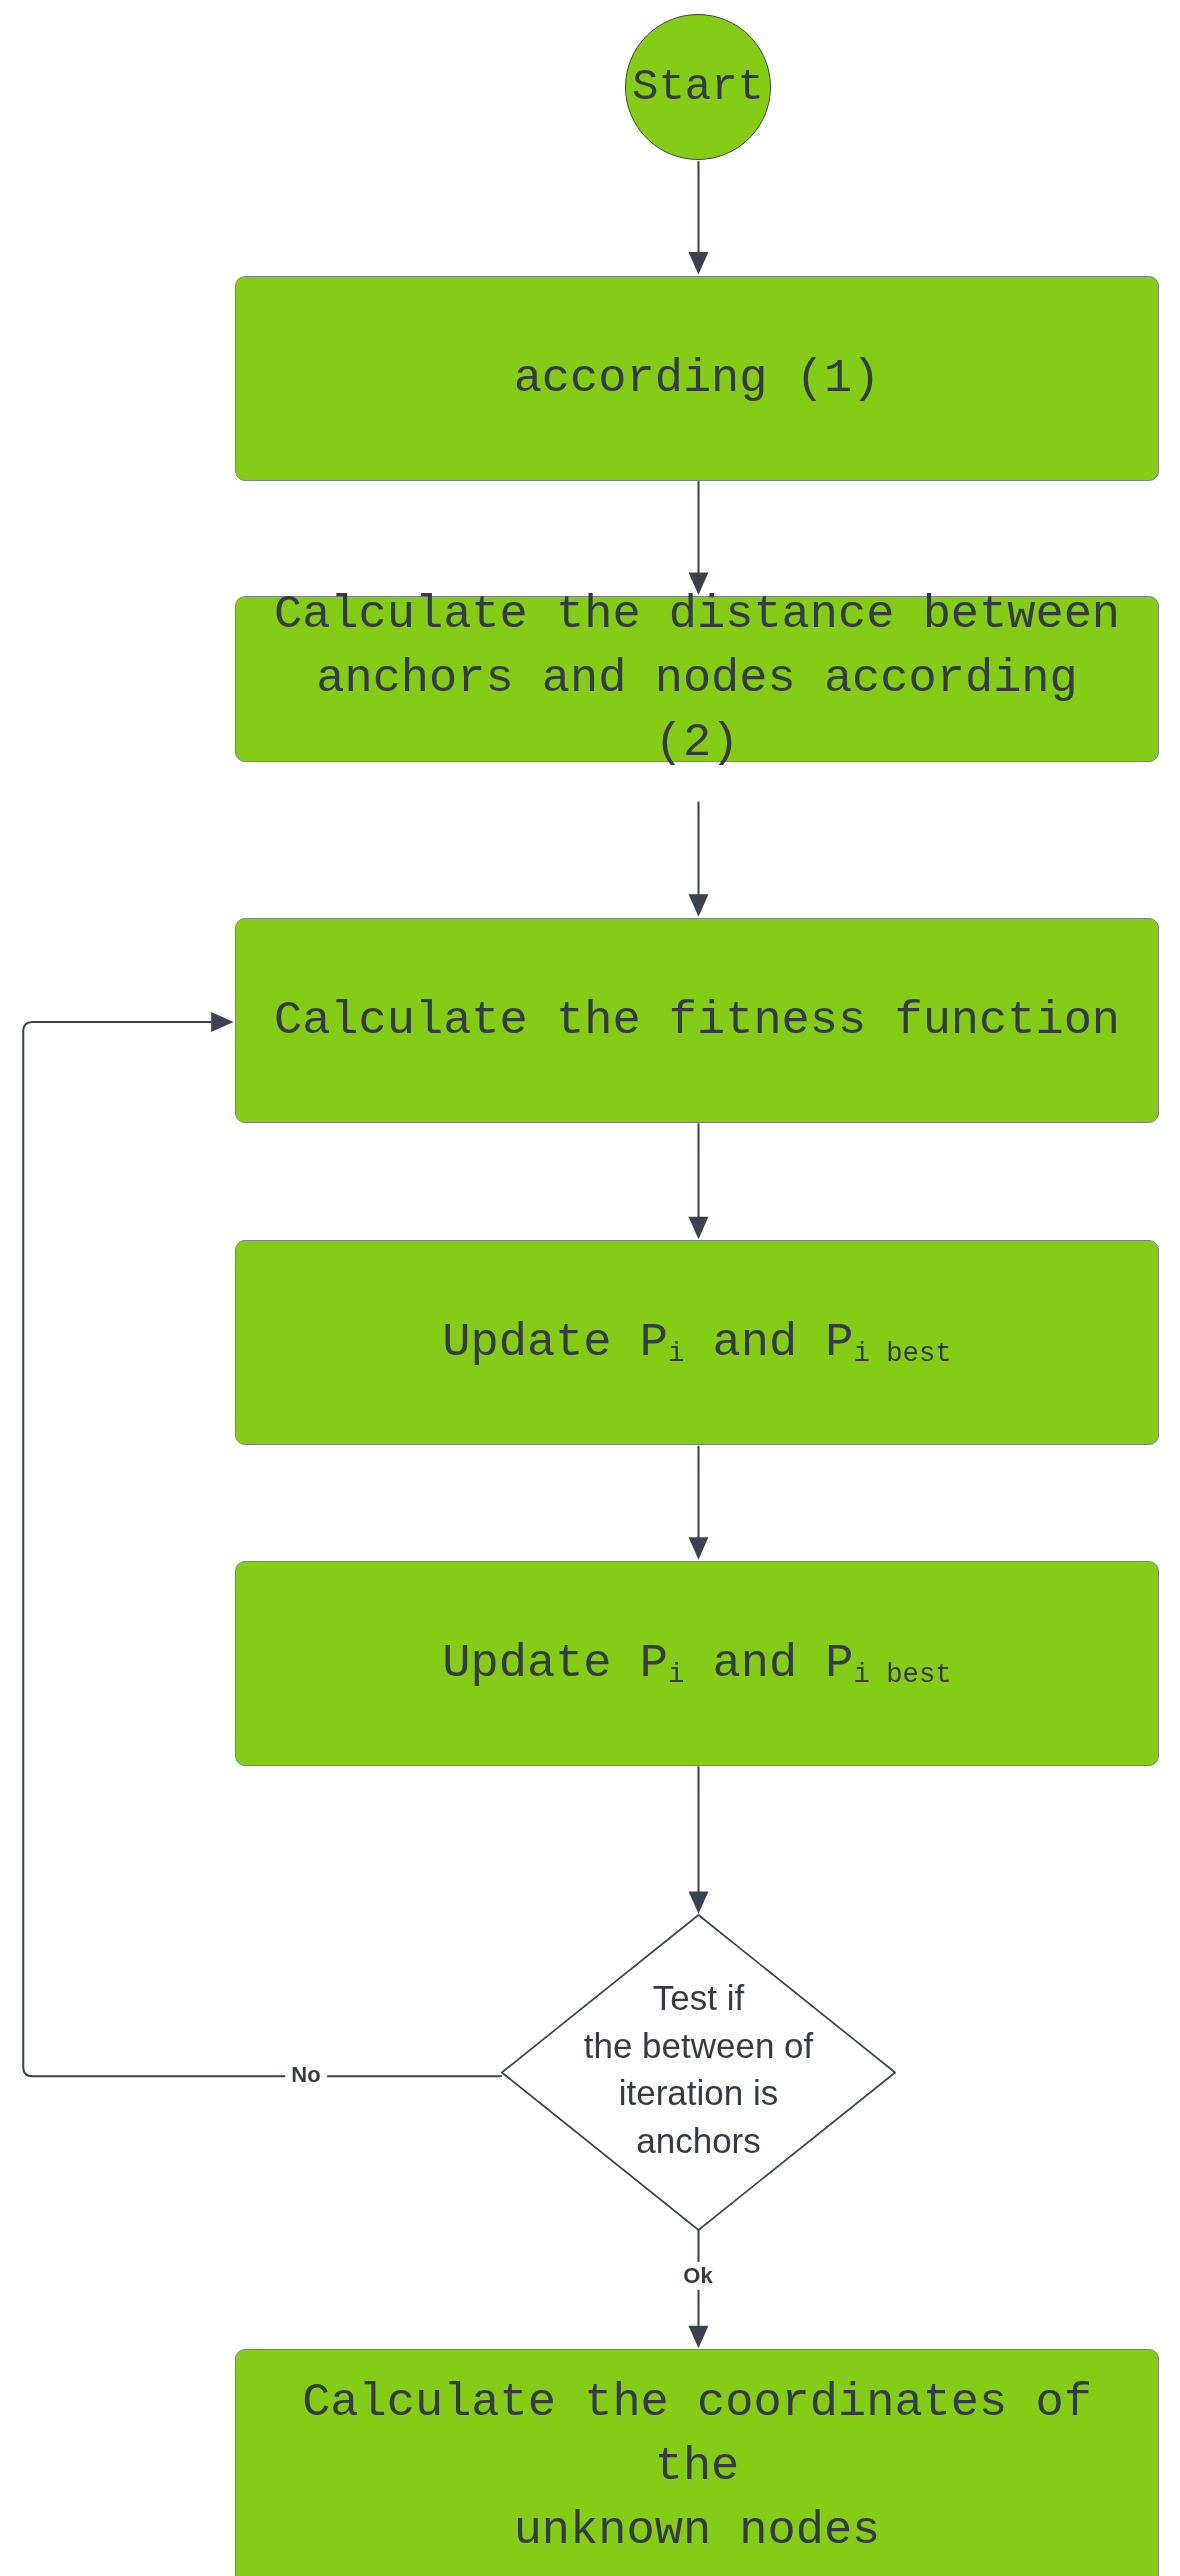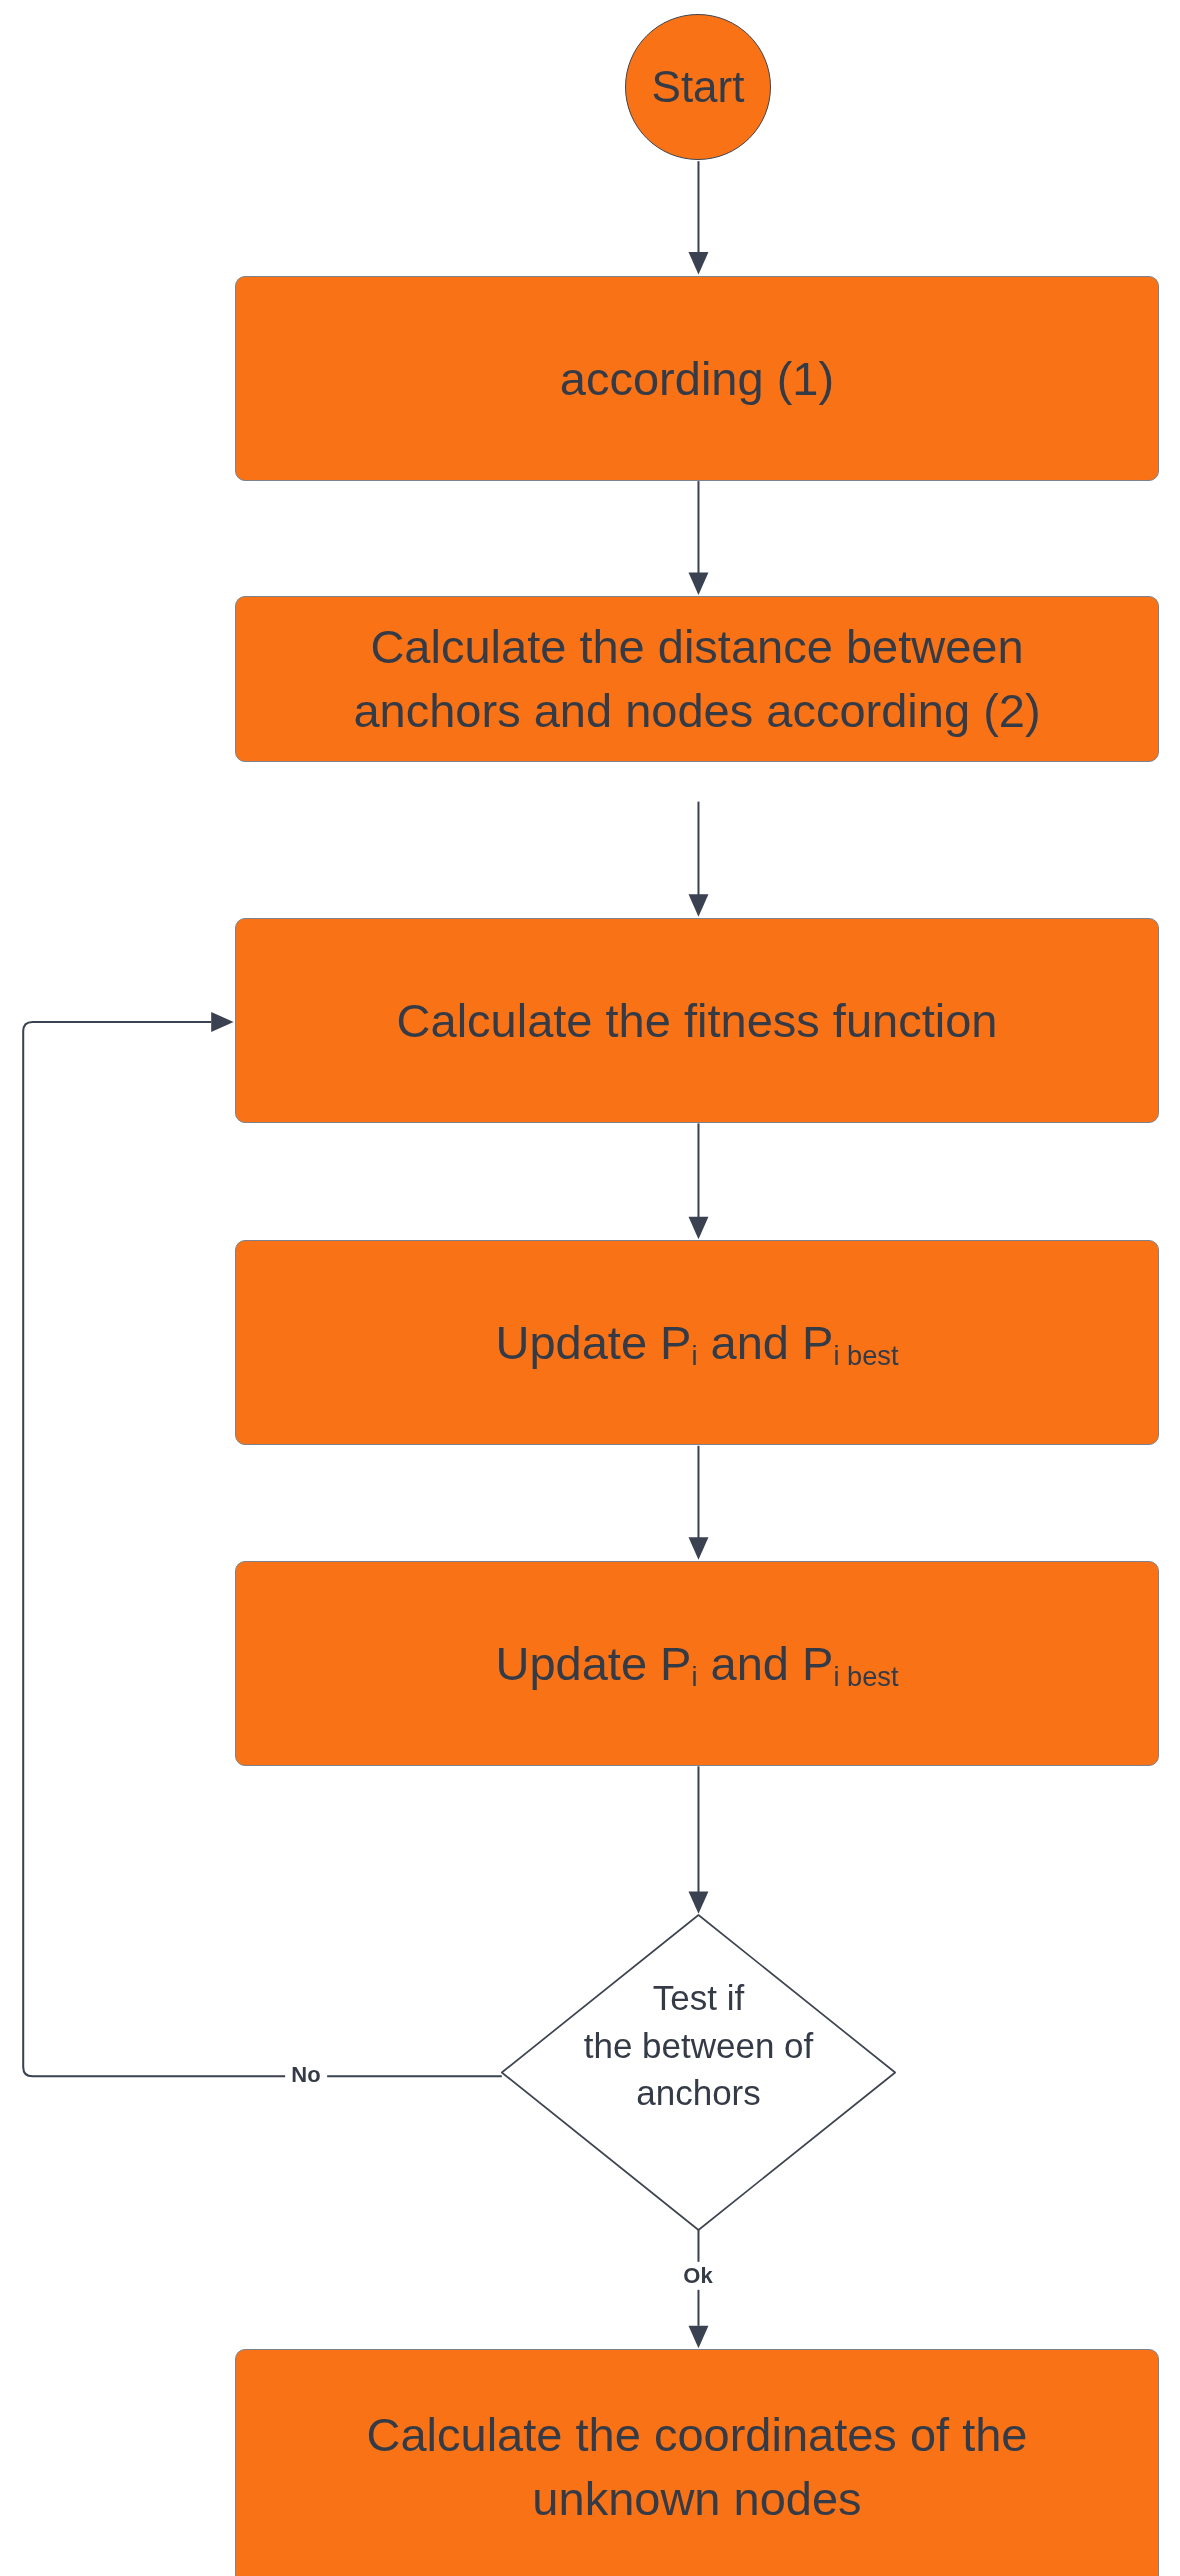--- a/index.html
+++ b/index.html
@@ -13,21 +13,21 @@
   body{font-family:"Liberation Sans", sans-serif;}
   .canvas{
     position:relative;
     width:1181px;height:2576px;
     background:var(--background);
     overflow:hidden;
   }
   .connectors{position:absolute;left:0;top:0;width:1181px;height:2576px;}
   .connectors path{fill:none;stroke:var(--line);stroke-width:3.25px;}
   .connectors polygon{fill:var(--line);stroke:none;}
-  .node{position:absolute;display:flex;align-items:center;justify-content:center;box-sizing:border-box;background:#f97316;}
+  .node{position:absolute;display:flex;align-items:center;justify-content:center;box-sizing:border-box;background:#84cc16;font-family:Liberation Mono, monospace;}
   .terminator{
     left:625px;top:13.7px;width:146px;height:146px;
     border:1.9px solid var(--stroke-dark);
     border-radius:50%;
     font-size:44px;color:var(--ink);
   }
   .box{
     left:235px;width:924px;
     border:1.9px solid var(--border-gray);
     border-radius:10px;
@@ -133,20 +133,21 @@
     <div class="box-text"><span>Update P</span><sub>i</sub><span> and P</span><sub>i best</sub></div>
   </div>
 
   <div class="node box" style="top:1561px;height:205px;">
     <div class="box-text"><span>Update P</span><sub>i</sub><span> and P</span><sub>i best</sub></div>
   </div>
 
   <div class="diamond-text">
     <div>Test if</div>
     <div>the between of</div>
+    <div>iteration is</div>
     <div>anchors</div>
   </div>
 
   <div class="edge-label label-no">No</div>
   <div class="edge-label label-ok">Ok</div>
 
   <div class="node box" style="top:2349px;height:236px;">
     <div class="box-text">
       <div>Calculate the coordinates of the</div>
       <div>unknown nodes</div>

